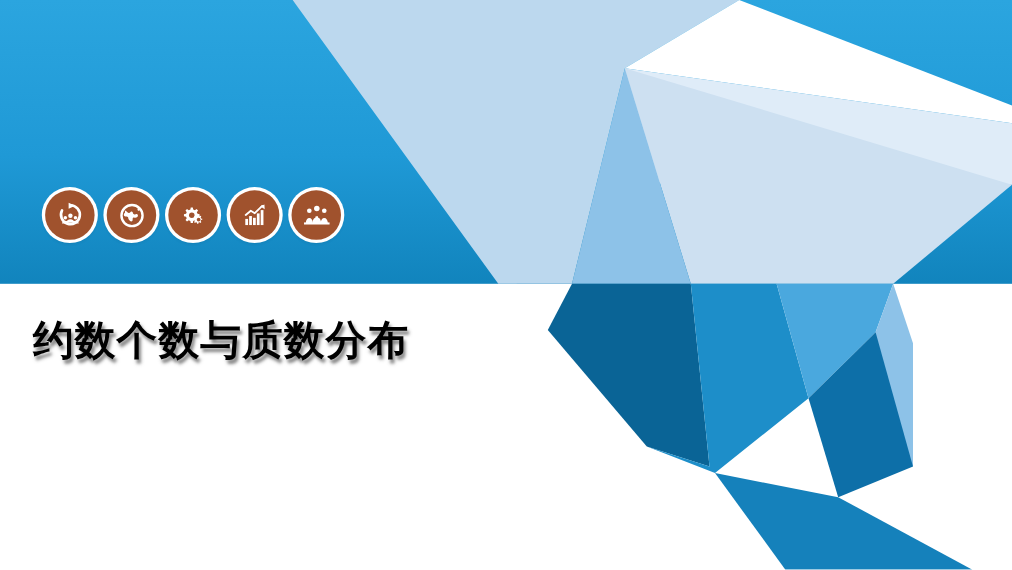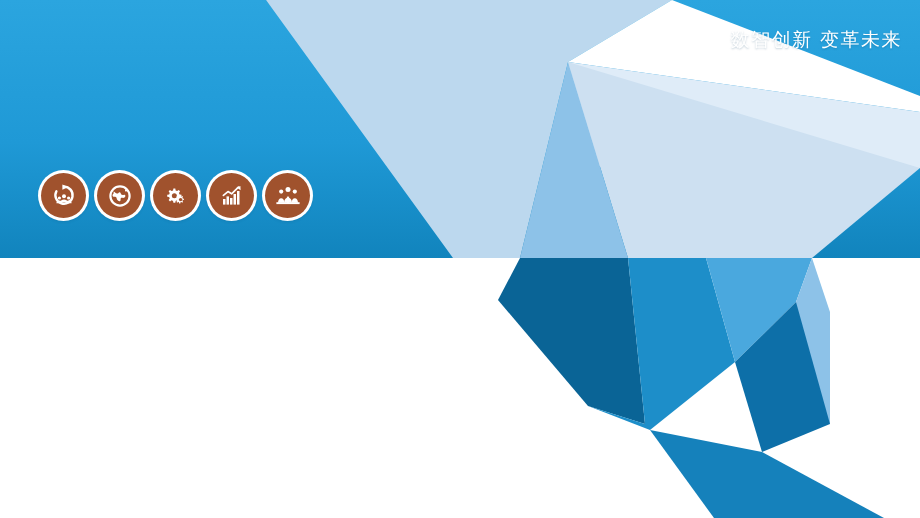--- a/index.html
+++ b/index.html
@@ -103,21 +103,20 @@
     <polygon points="568,62 628,258 520,258" fill="#8dc2e8"></polygon>
 
     <polygon points="520,258 628,258 645,424 588,406 498,300" fill="#0a6496"></polygon>
     <polygon points="628,258 706,258 735,362 650,430 588,406 645,424" fill="#1d8ec9"></polygon>
     <polygon points="706,258 812,258 796,302 735,362" fill="#4aa8de"></polygon>
     <polygon points="812,258 830,312 830,424 742,372 796,302" fill="#8dc2e8"></polygon>
     <polygon points="735,362 796,302 830,424 762,452" fill="#0d6fa8"></polygon>
     <polygon points="650,430 762,452 884,518 714,518" fill="#1581bb"></polygon>
   </svg>
 
-  <div id="tagline">数智创新 变革未来</div>
 
   <div id="icon-row">
 
     <div class="icon-badge">
       <span>
         <svg width="26" height="26" viewBox="0 0 26 26" fill="#ffffff">
           <path d="M13 3.6 a8.6 8.6 0 1 1 -7.6 4.6" fill="none" stroke="#ffffff" stroke-width="2.4" stroke-linecap="round"></path>
           <polygon points="11.4,1.4 17.2,4.0 11.4,6.8"></polygon>
           <circle cx="13" cy="13.2" r="2.0"></circle>
           <circle cx="8.4" cy="15.0" r="1.6"></circle>
@@ -174,14 +173,17 @@
           <path d="M3.0 19.8 c0-2.8 1.4-4.6 3.2-4.6 s3.2 1.8 3.2 4.6z"></path>
           <circle cx="19.8" cy="8.6" r="2.1"></circle>
           <path d="M16.6 19.8 c0-2.8 1.4-4.6 3.2-4.6 s3.2 1.8 3.2 4.6z"></path>
           <rect x="1.4" y="19.2" width="23.2" height="1.9"></rect>
         </svg>
       </span>
     </div>
 
   </div>
 
+  <div id="title-block">
+    <h1 id="slide-title">约数个数与质数分布</h1>
+  </div>
 
 </div>
 
 </body></html>

